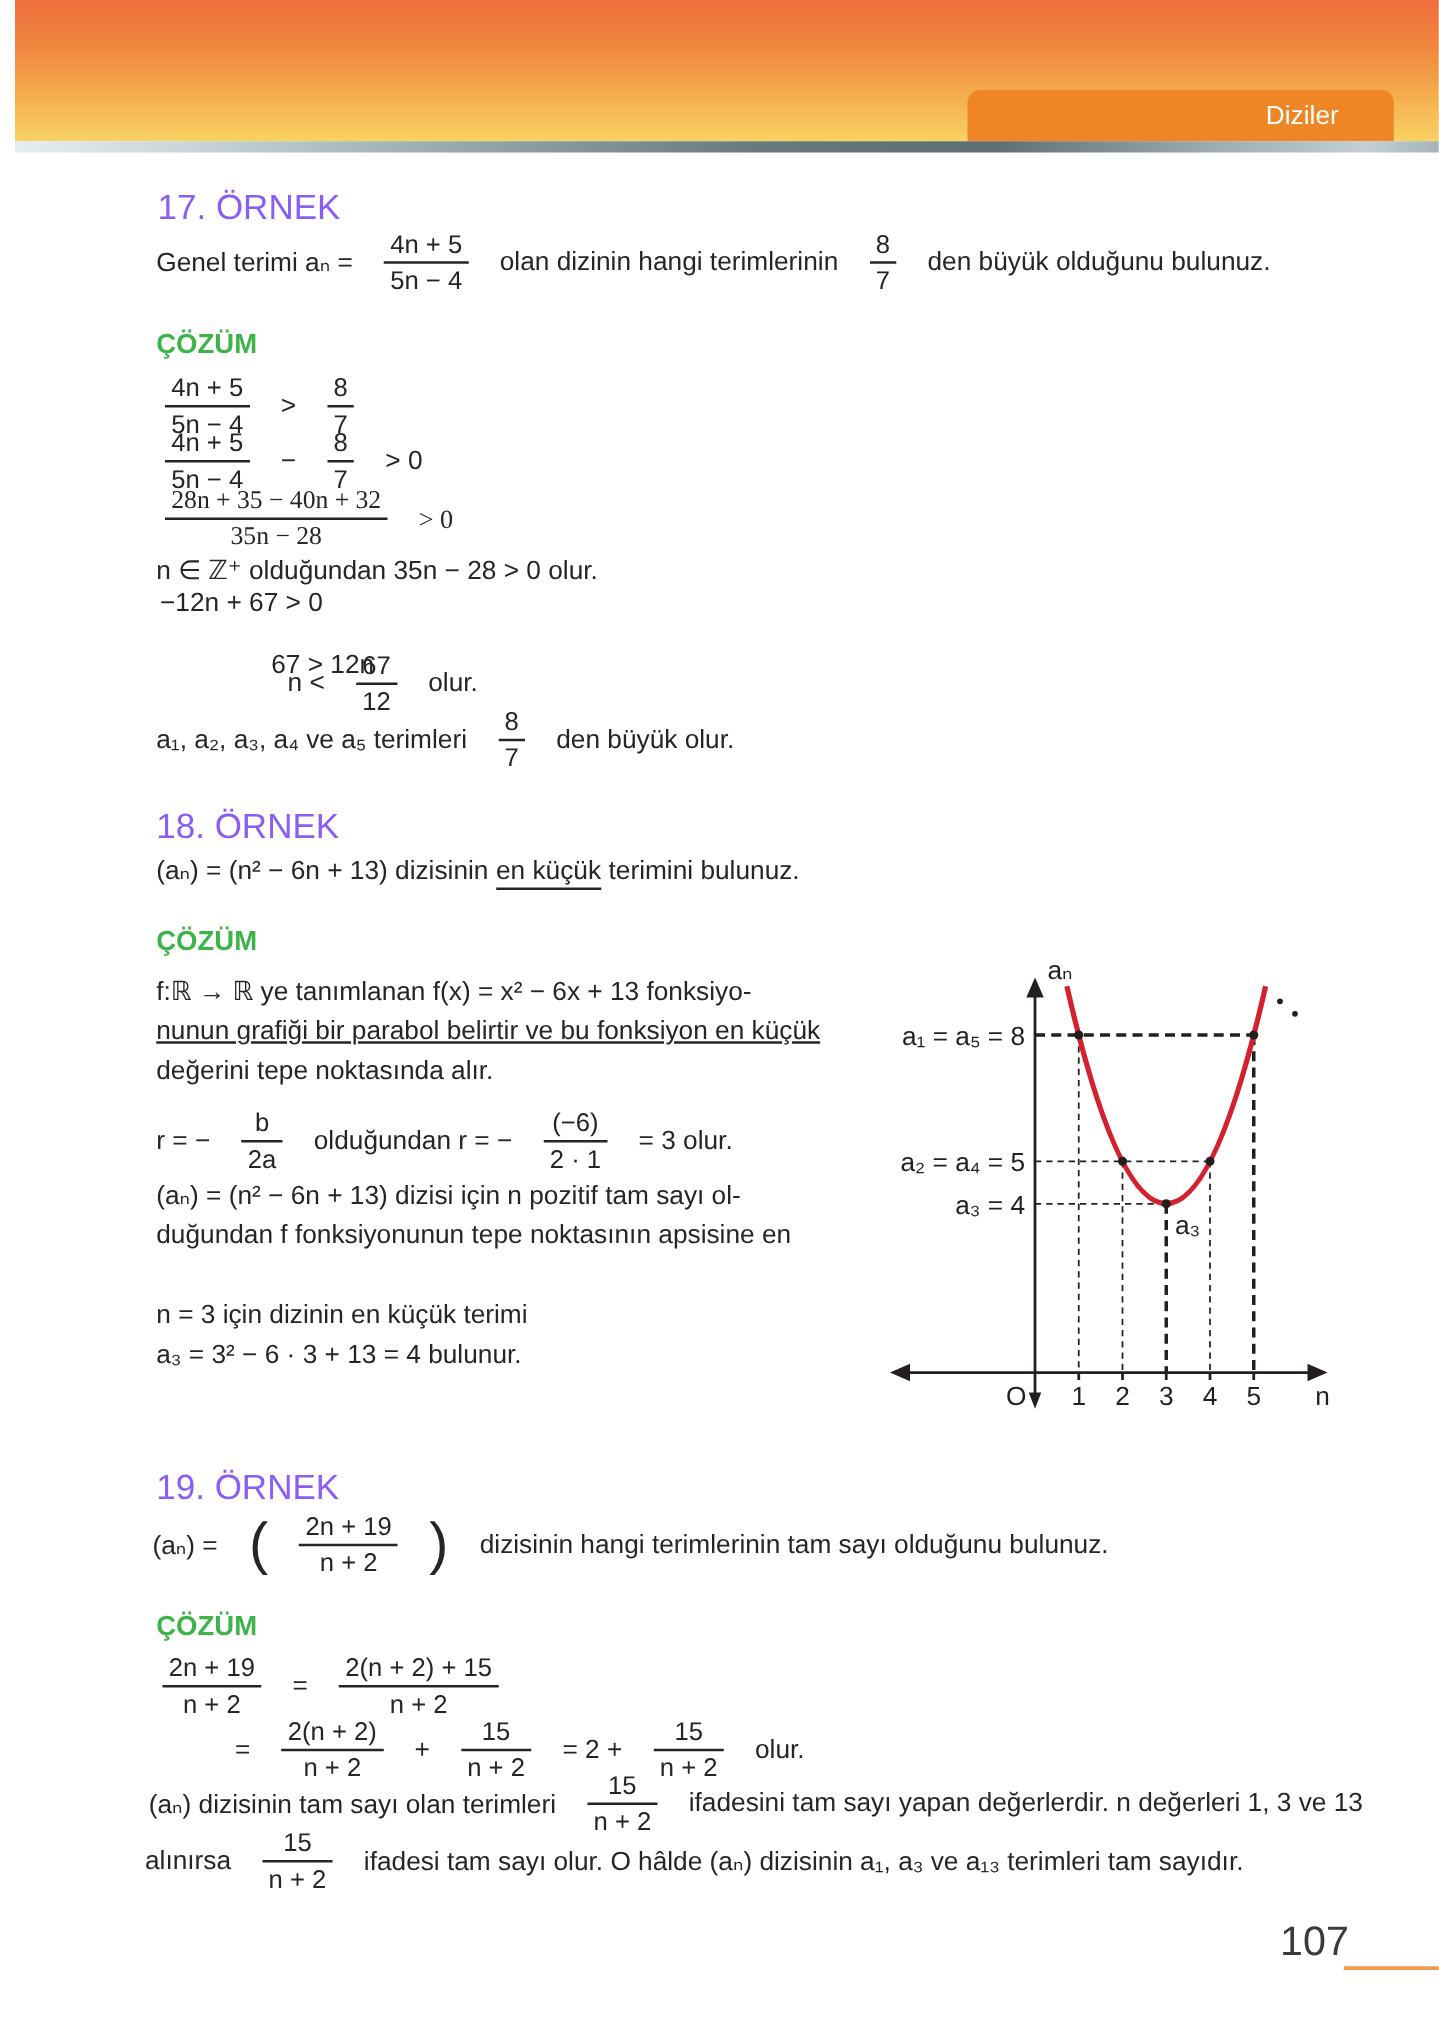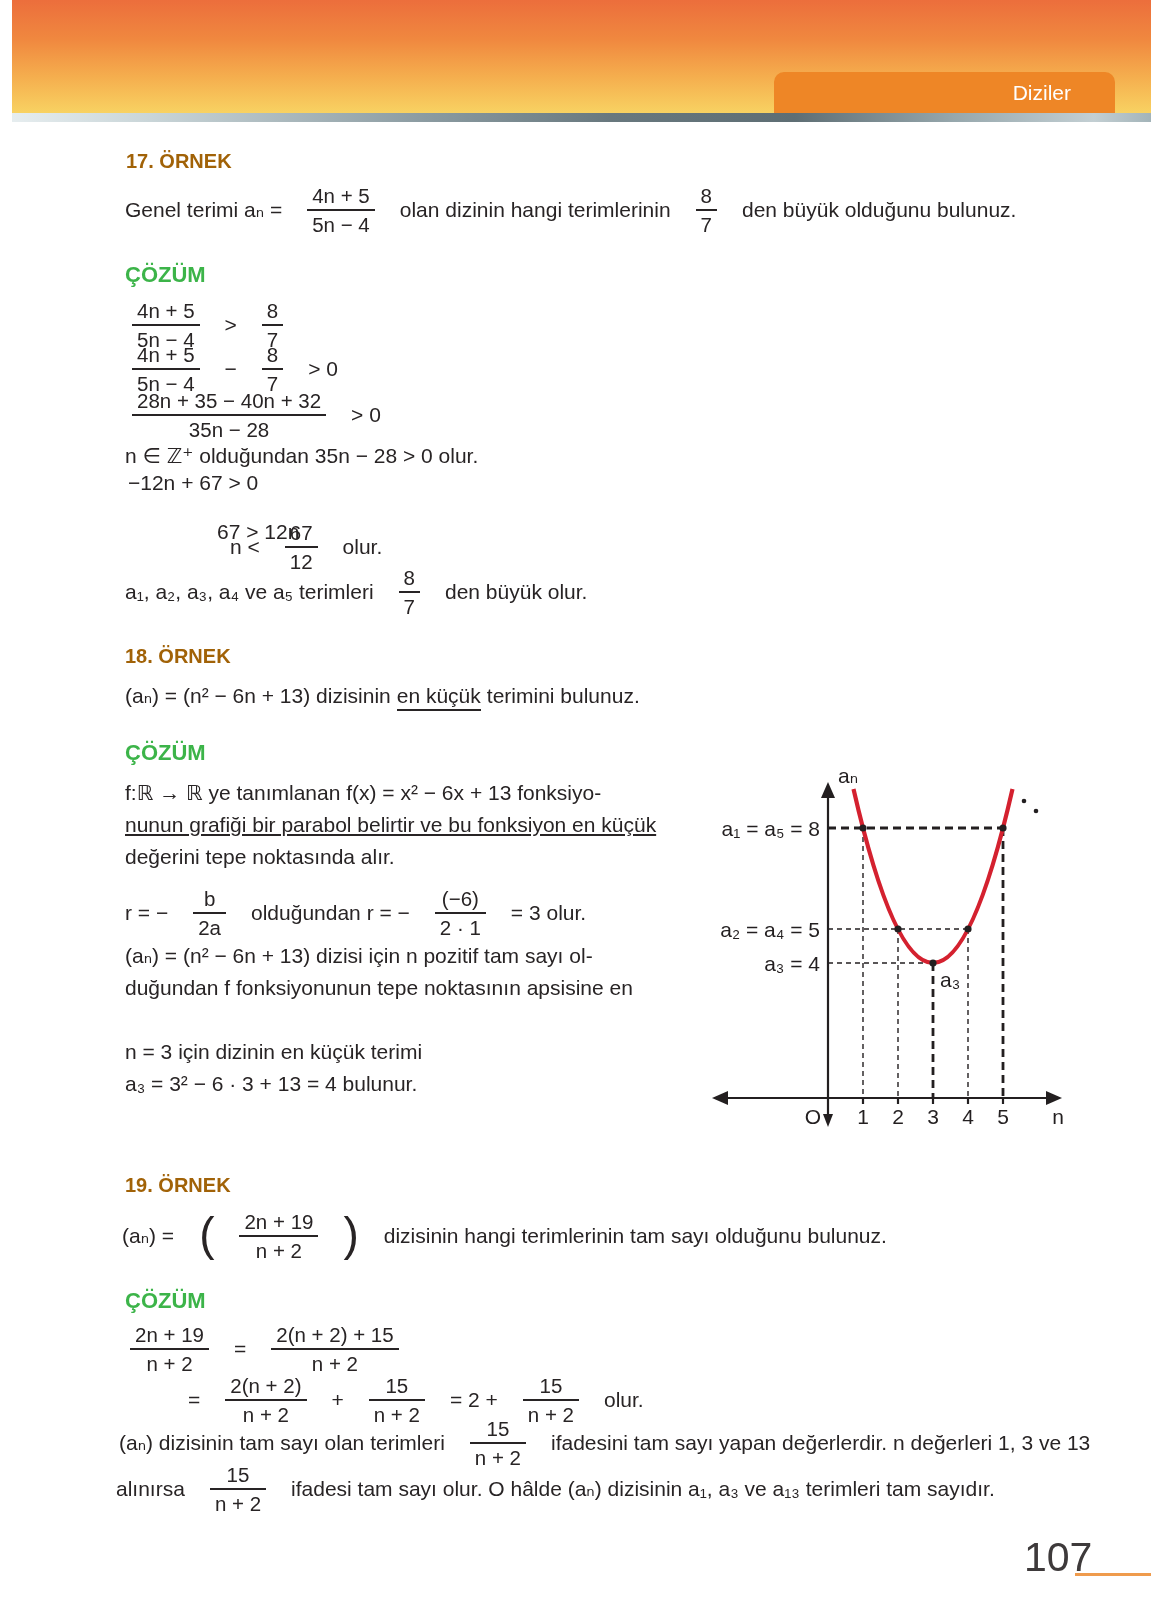--- a/index.html
+++ b/index.html
@@ -11,39 +11,39 @@
   .header-band { position:absolute; left:0; top:0; width:1151px; height:113px;
     background:linear-gradient(180deg,#ec6e3c 0%,#f0883f 35%,#f5ae4e 68%,#f8d262 100%); }
   .header-tab { position:absolute; left:762px; top:72px; width:341px; height:41px;
     background:#ee8626; border-radius:10px 10px 0 0;
     display:flex; align-items:center; justify-content:flex-end; padding-right:44px; }
   .header-tab span { color:#ffffff; font-size:21px; }
   .header-stripe { position:absolute; left:0; top:113px; width:1151px; height:9px;
     background:linear-gradient(90deg,#e6edef 0%,#c9d5d8 12%,#8d9da3 35%,#68787e 52%,#5e6e74 68%,#97a8ad 82%,#c3cfd3 94%,#9caeb3 100%); }
 
   
-  .h-blue  { position:absolute; color:#a16207; font-weight:bold; font-size:20px; white-space:nowrap; }
+  .h-blue  { position:absolute; color:#8b5cf6; font-weight:normal; font-size:28px; white-space:nowrap; }
   .h-green { position:absolute; color:#3cb449; font-weight:bold; font-size:22px; white-space:nowrap; }
   .t   { position:absolute; font-size:21px; white-space:nowrap; }
   .row { position:absolute; display:flex; align-items:center; column-gap:25px; font-size:21px; white-space:nowrap; }
 
   
   .frac { display:inline-flex; flex-direction:column; text-align:center; font-size:20.5px; line-height:23px; }
   .fnum { padding:0 5px 2px; border-bottom:2.2px solid #282425; }
   .fden { padding:2px 5px 0; }
 
   .u-min { border-bottom:2px solid #282425; padding-bottom:2px; margin:0 6px; }
   .bigp { font-size:46px; line-height:40px; font-weight:300; transform:translateY(-2px); }
 
   
   .graph { position:absolute; left:660px; top:740px; width:391px; height:390px; }
   .graph text { font-size:21px; fill:#231f20; font-family:"Liberation Sans","DejaVu Sans",sans-serif; }
 
   
-  .page-number { position:absolute; left:1012px; top:1534px; font-size:41px; color:#3e3a3b; }
+  .page-number { position:absolute; left:1012px; top:1534px; font-size:33px; color:#3e3a3b; }
   .footer-line { position:absolute; left:1063px; top:1573px; width:88px; height:3px; background:#ef9b4d; }
 </style>
 </head>
 <body>
 
 <div class="page">
 
   <div class="header-band"></div>
   <div class="header-tab">
     <span>Diziler</span>
@@ -86,21 +86,21 @@
       <span class="fden">5n − 4</span>
     </span>
     <span>−</span>
     <span class="frac">
       <span class="fnum">8</span>
       <span class="fden">7</span>
     </span>
     <span>&gt; 0</span>
   </div>
 
-  <div class="row" style="left:120px; top:389px;">
+  <div class="row" style="left:120px; top:389px;font-family:Liberation Serif, serif;">
     <span class="frac">
       <span class="fnum">28n + 35 − 40n + 32</span>
       <span class="fden">35n − 28</span>
     </span>
     <span>&gt; 0</span>
   </div>
 
   <div class="t" style="left:113px; top:444px;">n ∈ ℤ⁺ olduğundan 35n − 28 &gt; 0 olur.</div>
   <div class="t" style="left:116px; top:471px;">−12n + 67 &gt; 0</div>
   <div class="t" style="left:205px; top:520px;text-align:center;">67 &gt; 12n</div>

